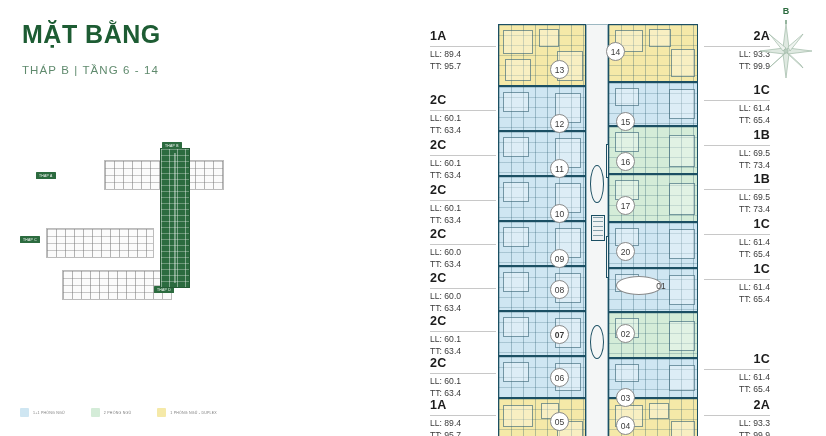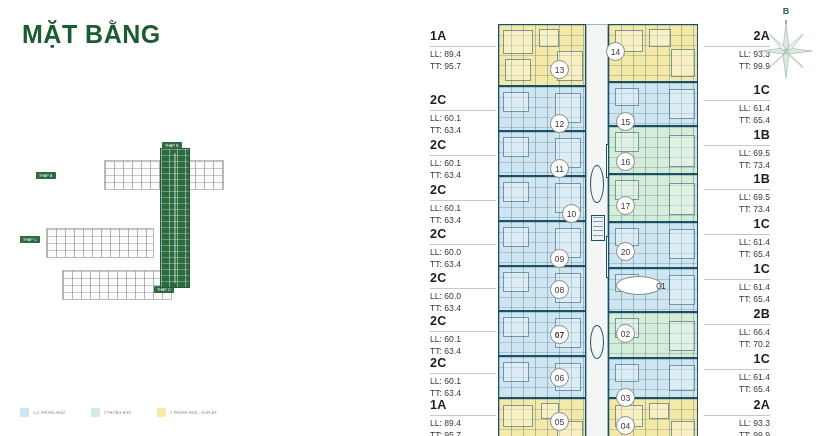--- a/index.html
+++ b/index.html
@@ -142,20 +142,21 @@
     font-size: 9px; font-weight: bold; color: #2c6b3f;
   }
 </style>
 </head>
 <body>
 
 <div id="left-panel">
 
   <div id="title-block">
     <div class="title-line">MẶT BẰNG</div>
+    <div id="subtitle">THÁP B  |  TẦNG 6 - 14</div>
   </div>
 
   <div id="site-plan">
 
     <div class="block horiz" style="left:86px; top:20px; width:120px;">
       <div class="block-grid"></div>
     </div>
     <div class="tower-tag" style="left:18px; top:32px;">THÁP A</div>
 
     <div class="block horiz" style="left:28px; top:88px; width:108px;">
@@ -277,26 +278,20 @@
     <div class="lab-leader"></div>
     <div class="lab-area">LL: 61.4</div>
     <div class="lab-area">TT: 65.4</div>
   </div>
   <div class="label right" style="top:247px;">
     <div class="lab-code">1C</div>
     <div class="lab-leader"></div>
     <div class="lab-area">LL: 61.4</div>
     <div class="lab-area">TT: 65.4</div>
   </div>
-  <div class="label right" style="top:292px;">
-    <div class="lab-code">2B</div>
-    <div class="lab-leader"></div>
-    <div class="lab-area">LL: 66.4</div>
-    <div class="lab-area">TT: 70.2</div>
-  </div>
   <div class="label right" style="top:337px;">
     <div class="lab-code">1C</div>
     <div class="lab-leader"></div>
     <div class="lab-area">LL: 61.4</div>
     <div class="lab-area">TT: 65.4</div>
   </div>
   <div class="label right" style="top:383px;">
     <div class="lab-code">2A</div>
     <div class="lab-leader"></div>
     <div class="lab-area">LL: 93.3</div>
@@ -326,21 +321,21 @@
       <div class="u-room" style="left:4px; top:5px; width:26px; height:20px;"></div>
       <div class="u-room" style="left:56px; top:6px; width:26px; height:30px;"></div>
     </div>
     <div class="badge" style="left:52px; top:135px;">11</div>
 
     <div class="unit blue" style="left:0; top:152px; width:88px; height:45px;">
       <div class="u-walls"></div>
       <div class="u-room" style="left:4px; top:5px; width:26px; height:20px;"></div>
       <div class="u-room" style="left:56px; top:6px; width:26px; height:30px;"></div>
     </div>
-    <div class="badge" style="left:52px; top:180px;margin-left:12px;">10</div>
+    <div class="badge" style="left:52px; top:180px;">10</div>
 
     <div class="unit blue" style="left:0; top:197px; width:88px; height:45px;">
       <div class="u-walls"></div>
       <div class="u-room" style="left:4px; top:5px; width:26px; height:20px;"></div>
       <div class="u-room" style="left:56px; top:6px; width:26px; height:30px;"></div>
     </div>
     <div class="badge" style="left:52px; top:225px;">09</div>
 
     <div class="unit blue" style="left:0; top:242px; width:88px; height:45px;">
       <div class="u-walls"></div>

